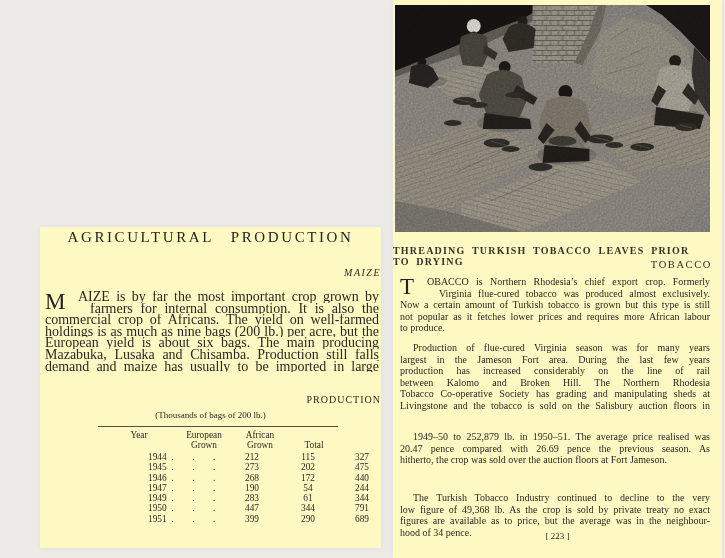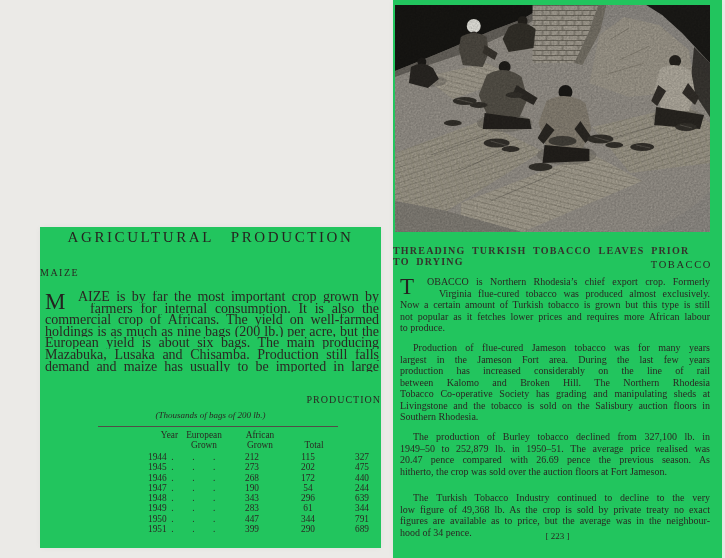--- a/index.html
+++ b/index.html
@@ -1,40 +1,40 @@
 <!DOCTYPE html>
 <html><head>
 <meta charset="utf-8">
 <style>
   html,body{margin:0;padding:0;background:#e9e8e5;}
   .canvas{position:relative;width:725px;height:558px;overflow:hidden;
     background:#ebeae7;font-family:"Liberation Serif","DejaVu Serif",serif;color:#2b2823;}
-  .page{position:absolute;background:#22c55e;}
+  .page{position:absolute;background:#fef9c3;}
   .page-left{left:40px;top:227px;width:341px;height:321px;box-shadow:0 0 6px rgba(0,0,0,0.04);}
   .page-right{left:393px;top:0;width:329px;height:558px;box-shadow:0 0 6px rgba(0,0,0,0.04);}
 
   
   .lp-title{position:absolute;top:2px;left:0;width:100%;text-align:center;
     font-size:15px;letter-spacing:2.6px;word-spacing:11px;color:#262420;}
-  .lp-maize{position:absolute;top:40px;left:0;width:100%;text-align:left;
-    font-size:10px;letter-spacing:1.5px;color:#2b2823;}
+  .lp-maize{position:absolute;top:40px;left:0;width:100%;text-align:right;
+    font-size:10px;letter-spacing:1.5px;color:#2b2823;font-style:italic;}
   .lp-para{position:absolute;top:64px;left:5px;width:334px;}
   .dropcap{position:absolute;left:0;top:-1px;font-size:23px;line-height:23px;color:#242220;}
   .line{height:11.6px;line-height:11.6px;font-size:14px;overflow:hidden;
     text-align:justify;text-align-last:justify;}
   .line.pl{text-align-last:left;}
   .maize-para .line:nth-child(1){padding-left:33px;}
   .maize-para .line:nth-child(2){padding-left:45px;}
   .lp-prod-h{position:absolute;top:167px;left:0;width:100%;text-align:right;
     font-size:10px;letter-spacing:1px;}
-  .lp-prod-sub{position:absolute;top:183px;left:0;width:100%;text-align:center;font-size:9px;font-style:italic;}
+  .lp-prod-sub{position:absolute;top:183px;left:0;width:100%;text-align:center;font-size:9px;}
   .prod-table{position:absolute;top:199px;left:58px;width:240px;border-top:1px solid #514e47;}
   .thead{display:grid;grid-template-columns:80px 52px 60px 48px;padding-top:3px;align-items:start;}
   .th{font-size:9.3px;line-height:10px;white-space:pre-line;}
-  .th-year{text-align:right;padding-left:2px;}
+  .th-year{text-align:center;padding-left:2px;}
   .th-c{text-align:center;}
   .th-total{text-align:center;align-self:end;}
   .tbody{margin-top:2px;}
   .trow{display:grid;grid-template-columns:80px 52px 60px 48px;height:10.3px;margin-left:48px;}
   .trow .cell{font-size:9.3px;line-height:10.3px;text-align:center;overflow:hidden;}
   .trow .cell.c0{text-align:left;padding-left:2px;}
   .pageno{position:absolute;left:0;width:100%;text-align:center;font-size:9px;color:#2b2823;}
   .pageno-left{top:306px;margin-top:29px;}
 
   
@@ -106,26 +106,20 @@
             <div class="cell c0">1946 .  .  .</div>
             <div class="cell c1">268</div>
             <div class="cell c2">172</div>
             <div class="cell c3">440</div>
           </div>
           <div class="trow">
             <div class="cell c0">1947 .  .  .</div>
             <div class="cell c1">190</div>
             <div class="cell c2">54</div>
             <div class="cell c3">244</div>
-          </div>
-          <div class="trow">
-            <div class="cell c0">1948 .  .  .</div>
-            <div class="cell c1">343</div>
-            <div class="cell c2">296</div>
-            <div class="cell c3">639</div>
           </div>
           <div class="trow">
             <div class="cell c0">1949 .  .  .</div>
             <div class="cell c1">283</div>
             <div class="cell c2">61</div>
             <div class="cell c3">344</div>
           </div>
           <div class="trow">
             <div class="cell c0">1950 .  .  .</div>
             <div class="cell c1">447</div>
@@ -252,30 +246,28 @@
       <span class="dropcap dc-t">T</span>
       <div class="lines">
           <div class="line">OBACCO is Northern Rhodesia’s chief export crop.  Formerly</div>
           <div class="line">Virginia flue-cured tobacco was produced almost exclusively.</div>
           <div class="line">Now a certain amount of Turkish tobacco is grown but this type is still</div>
           <div class="line">not popular as it fetches lower prices and requires more African labour</div>
           <div class="line pl">to produce.</div>
         </div>
     </div>
     <div class="rp-para p2 ind">
-        <div class="line">Production of flue-cured Jameson tobacco was for many years</div>
+        <div class="line">Production of flue-cured Virginia season was for many years</div>
         <div class="line">largest in the Jameson Fort area.  During the last few years</div>
         <div class="line">production has increased considerably on the line of rail</div>
         <div class="line">between Kalomo and Broken Hill.  The Northern Rhodesia</div>
         <div class="line">Tobacco Co-operative Society has grading and manipulating sheds at</div>
         <div class="line">Livingstone and the tobacco is sold on the Salisbury auction floors in</div>
-        <div class="line pl">Southern Rhodesia.</div>
       </div>
     <div class="rp-para p3 ind">
-        <div class="line">The production of Burley tobacco declined from 327,100 lb. in</div>
         <div class="line">1949–50 to 252,879 lb. in 1950–51.  The average price realised was</div>
         <div class="line">20.47 pence compared with 26.69 pence the previous season.  As</div>
         <div class="line pl">hitherto, the crop was sold over the auction floors at Fort Jameson.</div>
       </div>
     <div class="rp-para p4 ind">
         <div class="line">The Turkish Tobacco Industry continued to decline to the very</div>
         <div class="line">low figure of 49,368 lb.  As the crop is sold by private treaty no exact</div>
         <div class="line">figures are available as to price, but the average was in the neighbour-</div>
         <div class="line pl">hood of 34 pence.</div>
       </div>

